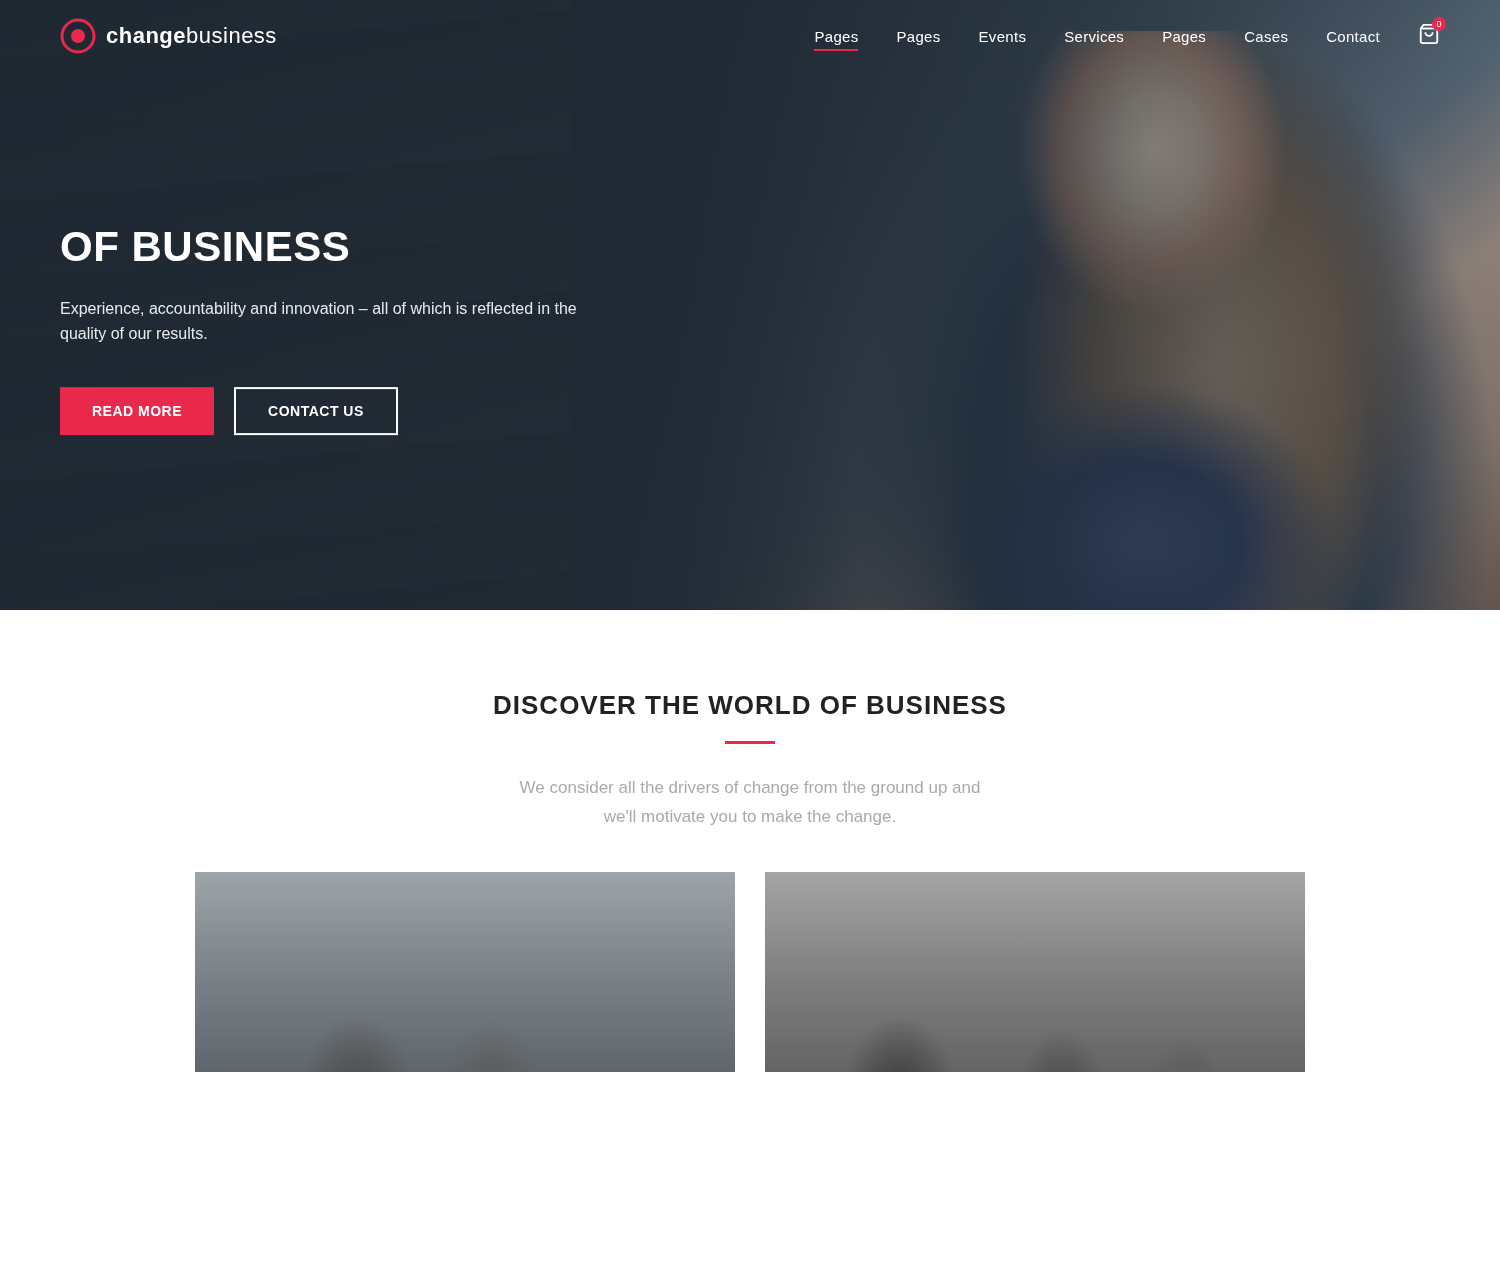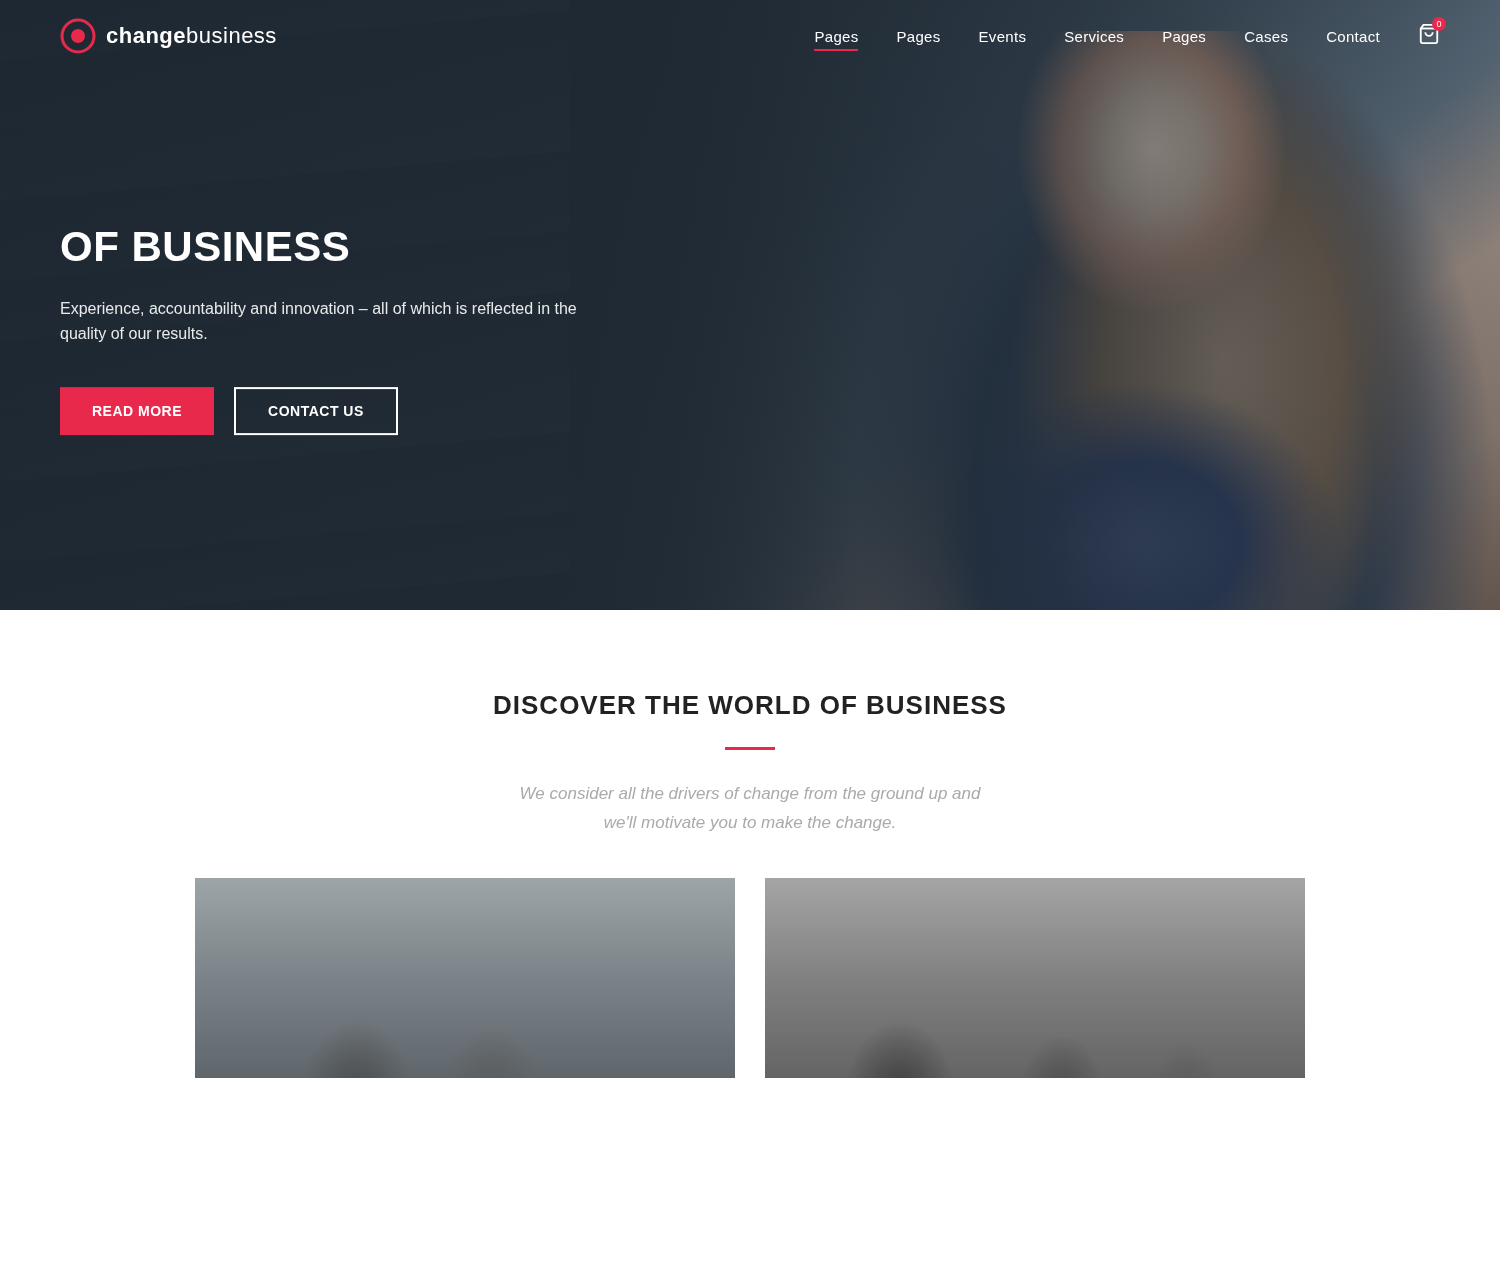--- a/index.html
+++ b/index.html
@@ -160,32 +160,31 @@
       background: #fff;
       padding: 80px 60px 60px;
       text-align: center;
     }
     .section-discover h2 {
       font-size: 26px;
       font-weight: 800;
       color: #222;
       text-transform: uppercase;
       letter-spacing: 1px;
-      margin-bottom: 26px;
+      margin-bottom: 20px;
     }
     .section-divider {
       width: 50px;
       height: 3px;
       background: #e8294c;
       margin: 0 auto 30px;
     }
     .section-discover p {
       font-size: 17px;
       color: #aaa;
-      font-style: italic;
       line-height: 1.7;
       max-width: 480px;
       margin: 0 auto 40px;
     }
 
     
     .cards-row {
       display: flex;
       gap: 30px;
       padding: 0 60px 0;

